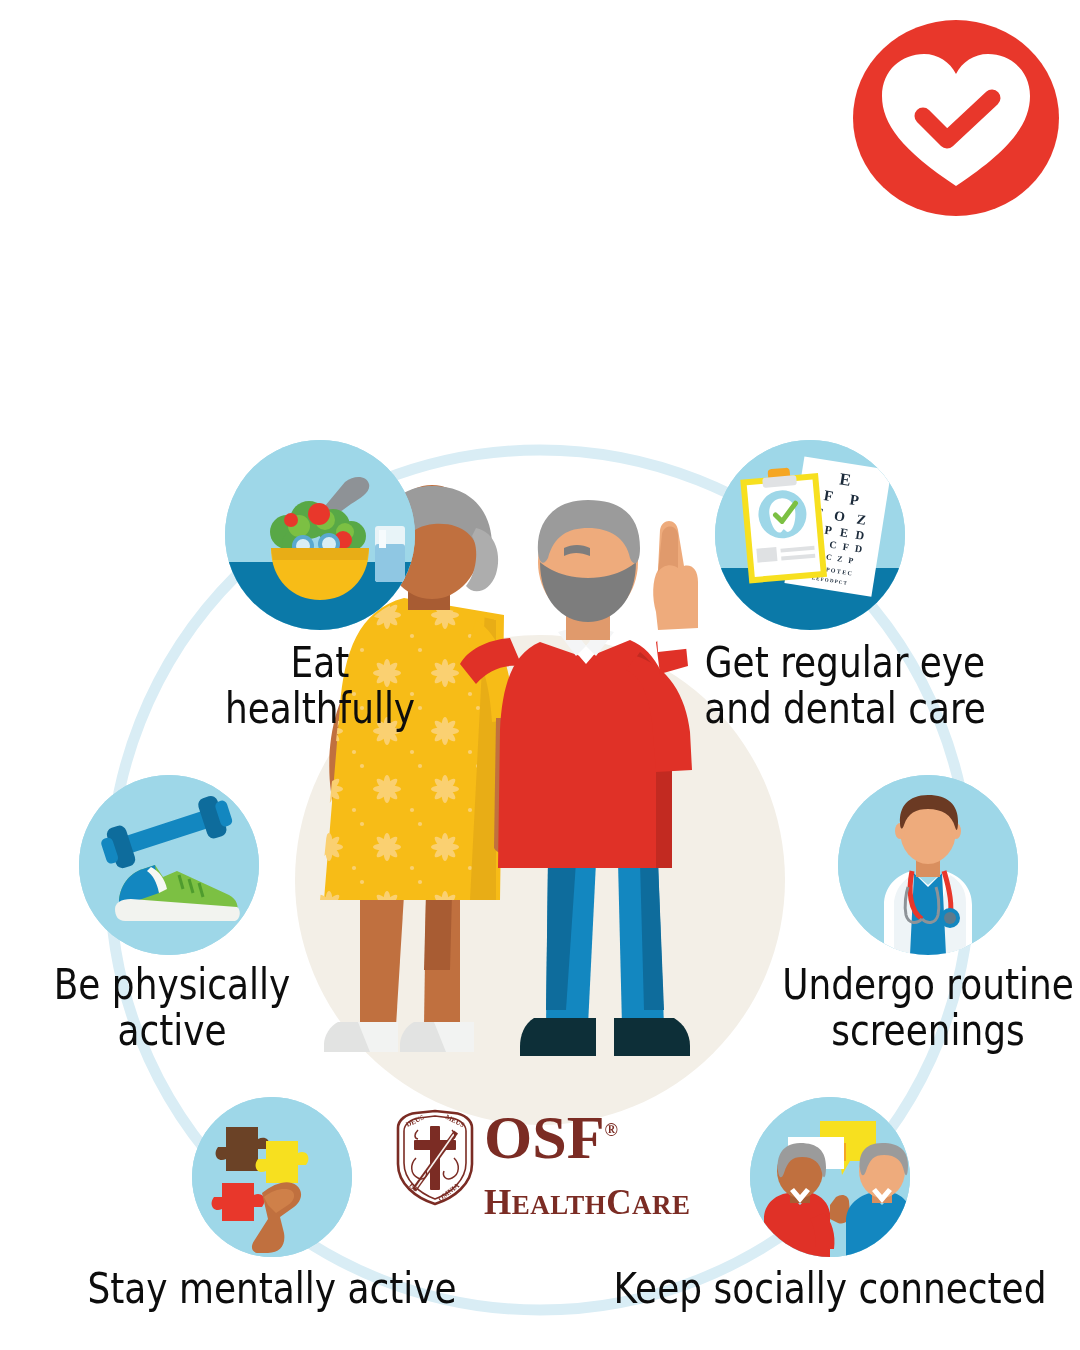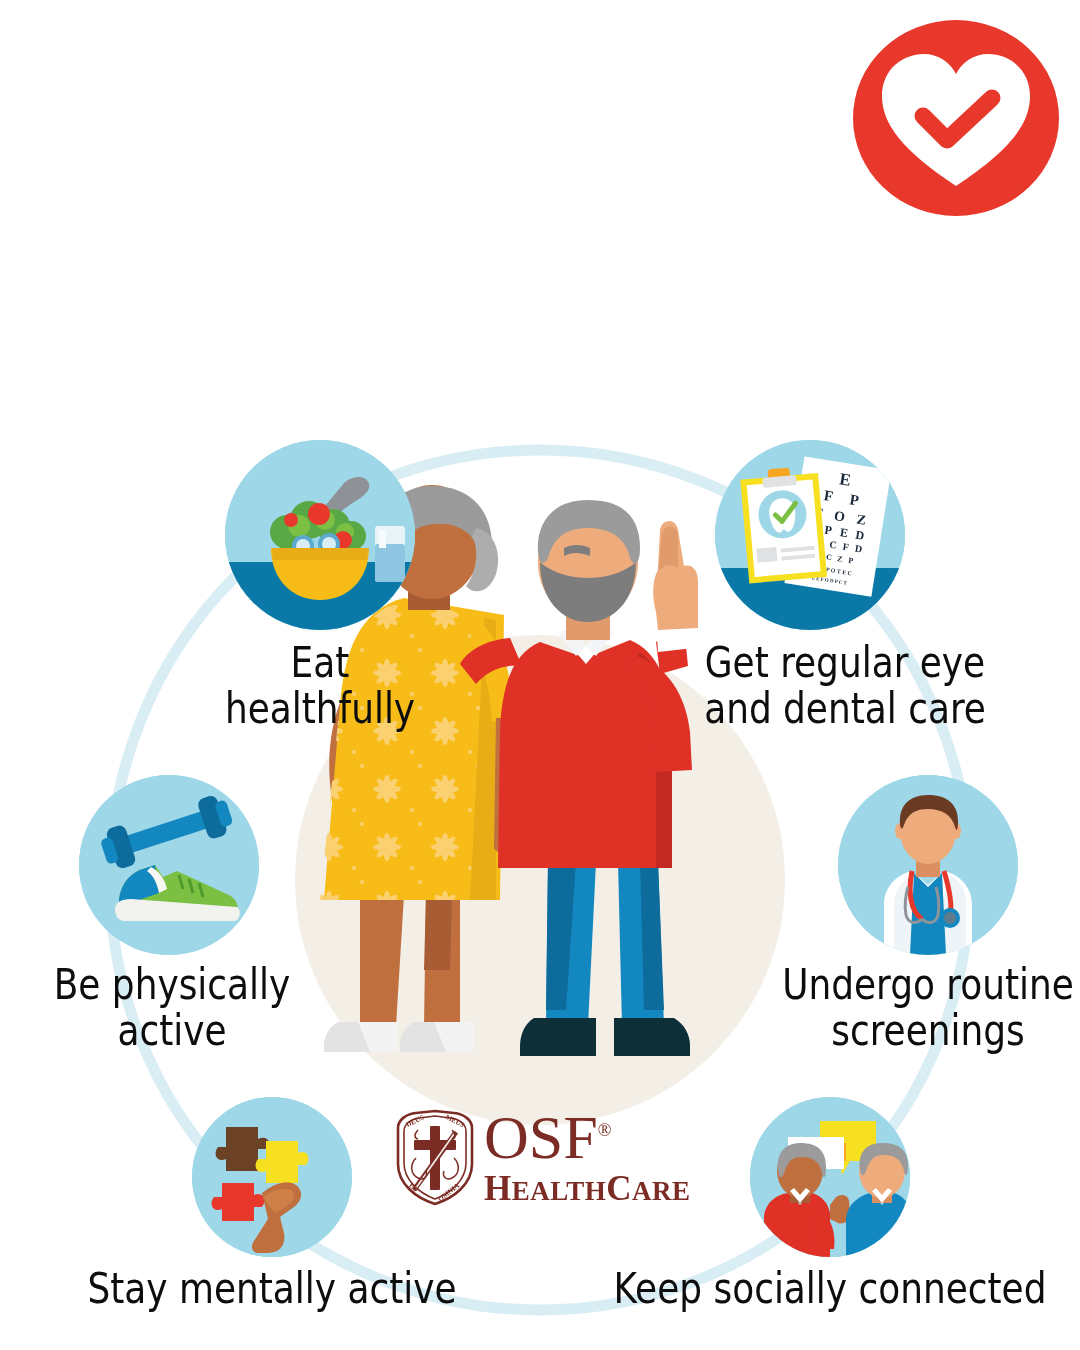--- a/index.html
+++ b/index.html
@@ -90,26 +90,26 @@
   #node-social .lbl{left:-165px;top:168px;width:490px;}
 
   
   .logo{position:absolute;left:392px;top:1104px;width:280px;height:105px;}
   .logo-text{
     position:absolute;left:92px;top:2px;
     font-family:"Liberation Serif","DejaVu Serif",serif;
     color:#7b2c24;
   }
   .logo-osf{
-    font-size:62px;line-height:62px;font-weight:400;letter-spacing:0px;
+    font-size:62px;line-height:62px;font-weight:700;letter-spacing:0px;
   }
   .logo-reg{font-size:18px;vertical-align:super;line-height:1;}
   .logo-hc{
     font-size:35px;line-height:38px;font-weight:700;
-    letter-spacing:0.5px;margin-top:2px;
+    letter-spacing:0.5px;margin-top:16px;
   }
   .logo-hc .sm{font-size:27px;}
 </style>
 </head>
 <body>
 
 <div class="stage">
 
   <svg class="stage" style="position:absolute;left:0;top:0;" width="1080" height="1350" aria-hidden="true">
     <circle cx="540" cy="880" r="430" fill="none" stroke="#d9edf5" stroke-width="11"></circle>

